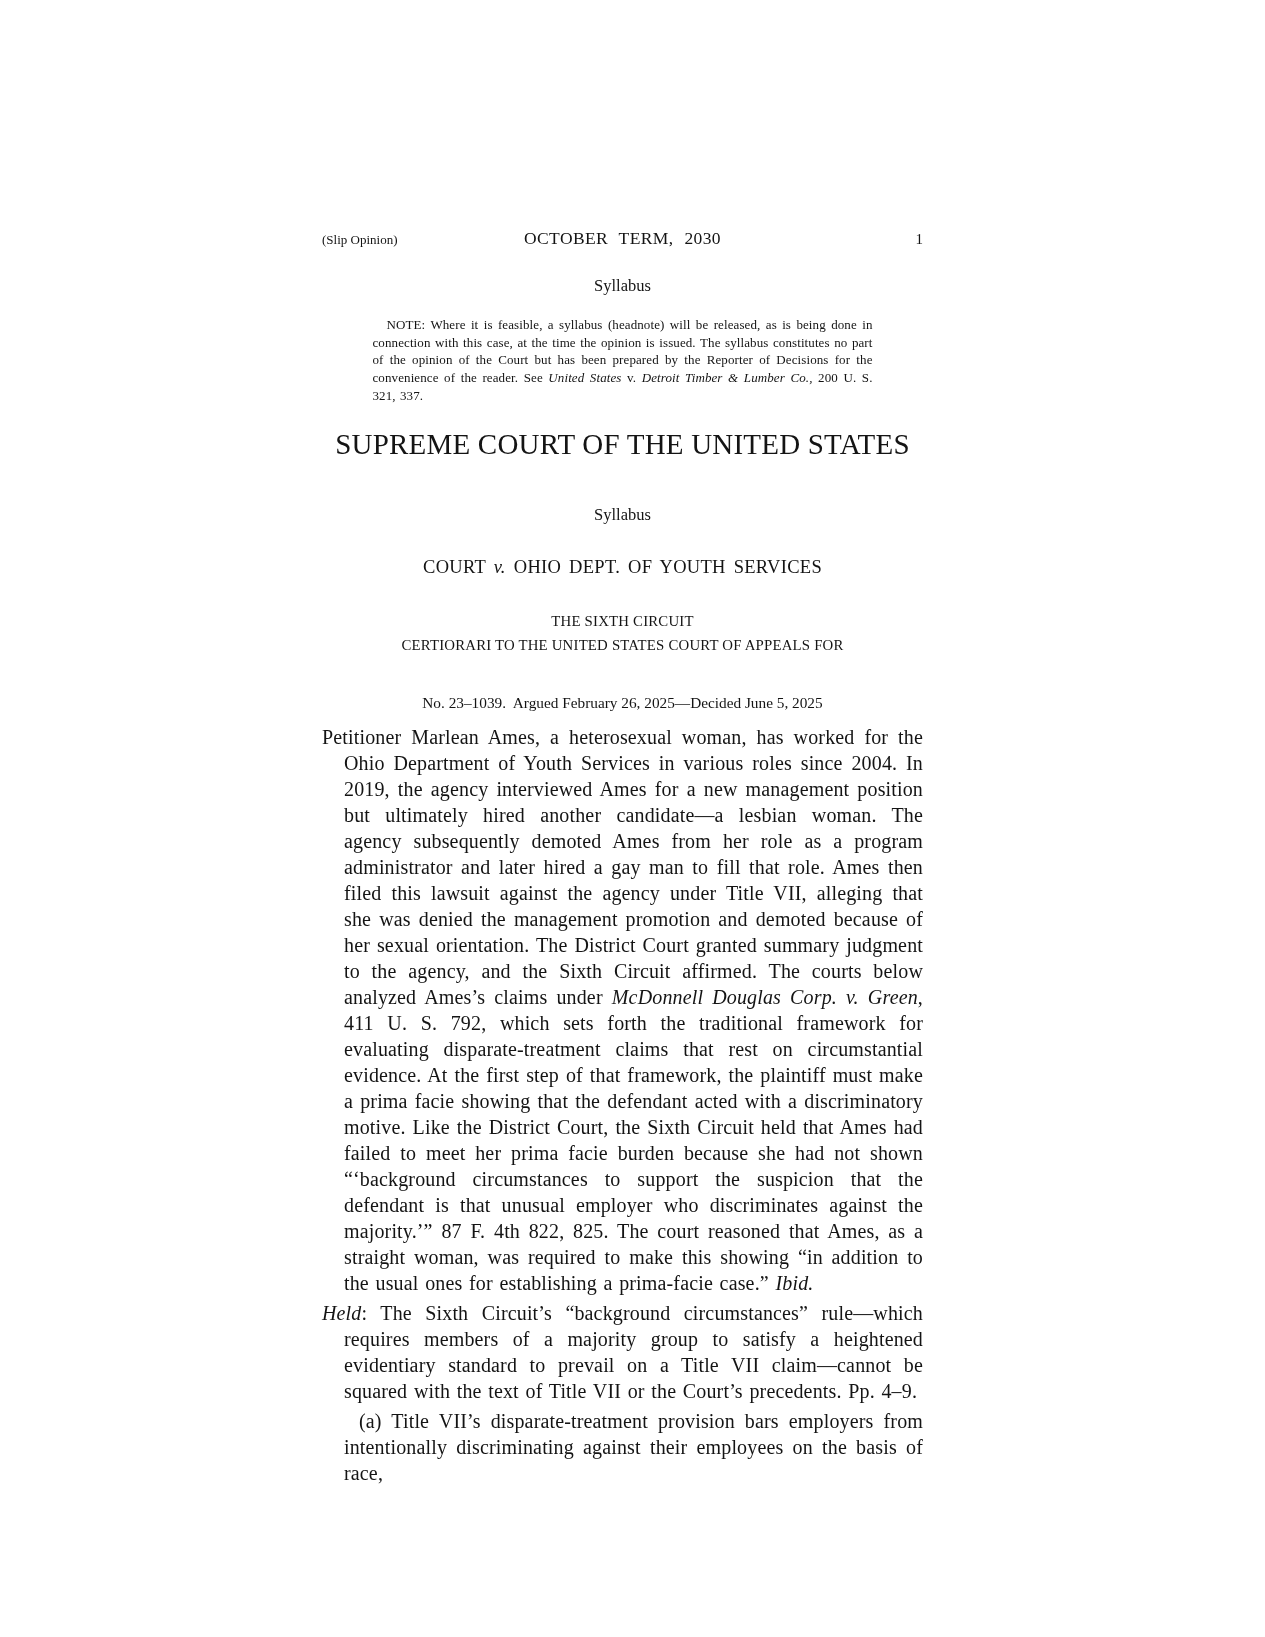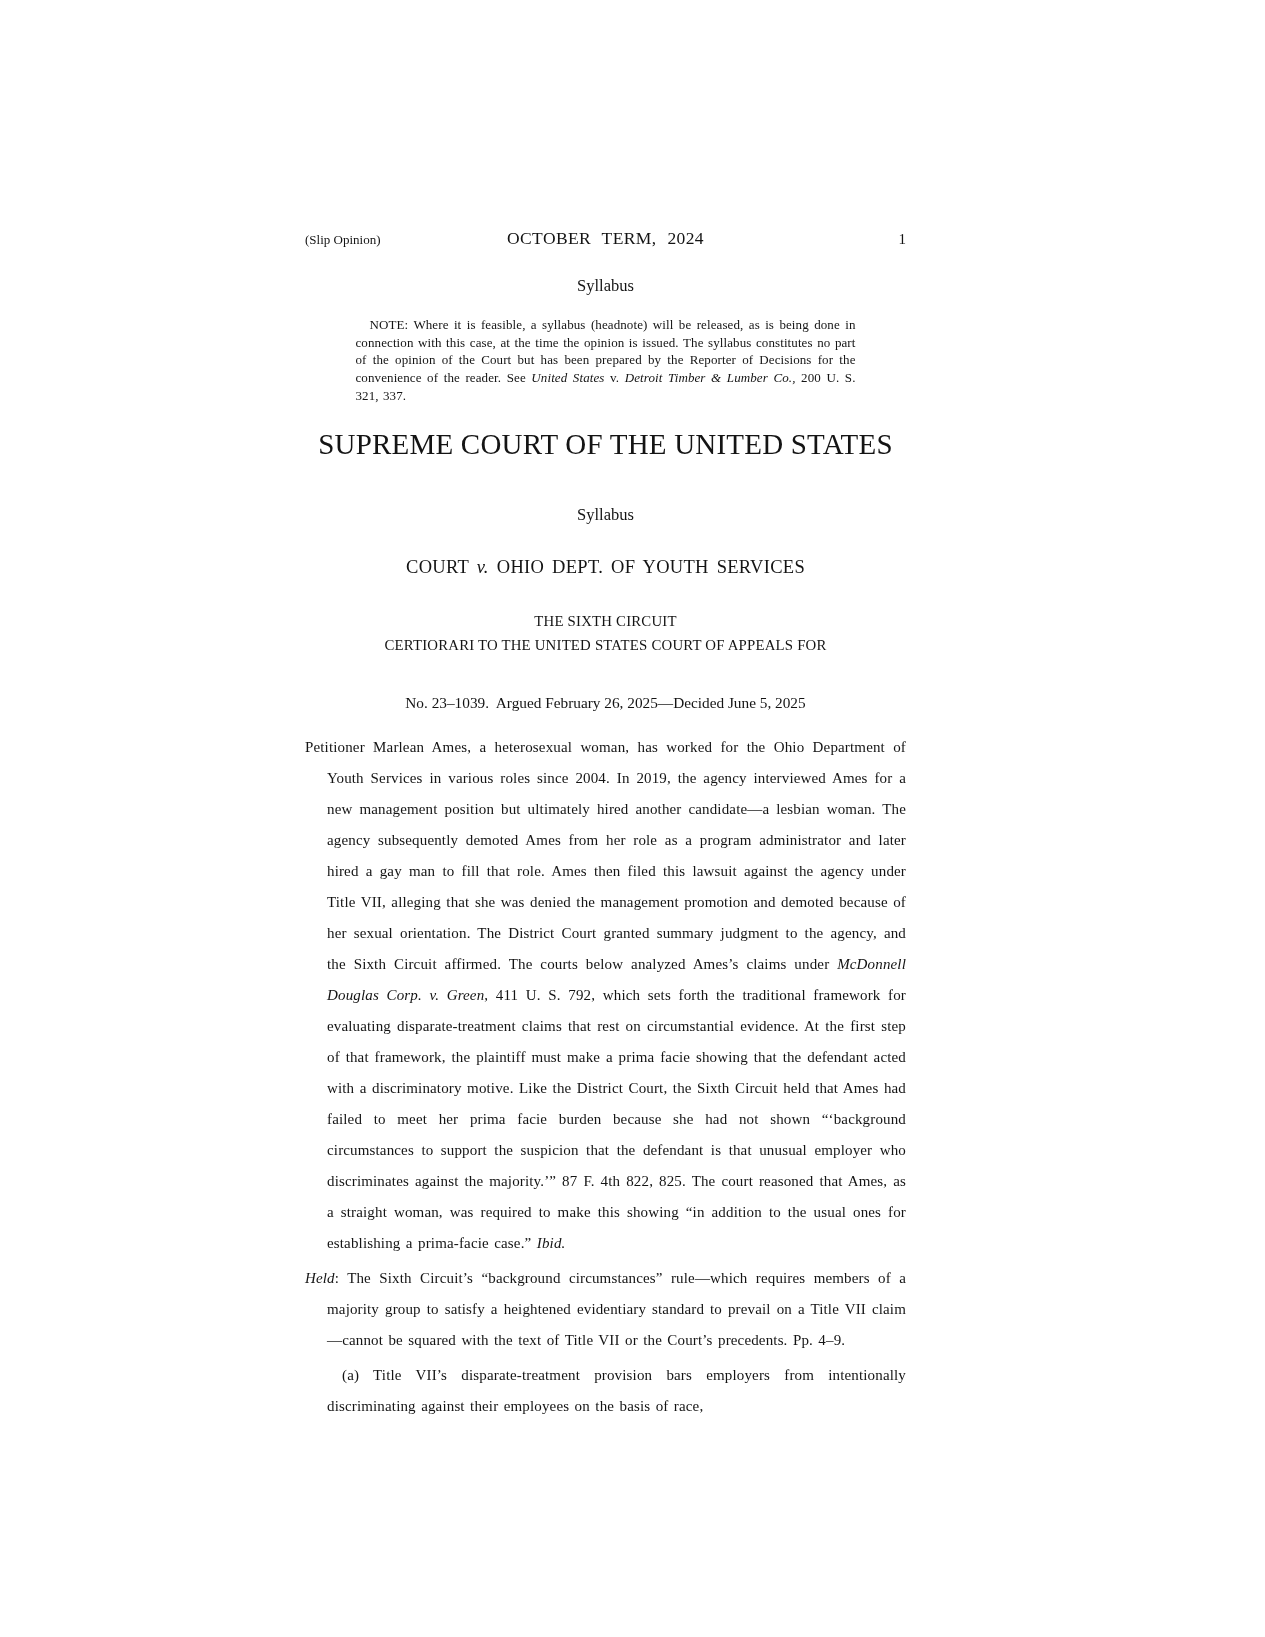--- a/index.html
+++ b/index.html
@@ -7,21 +7,21 @@
     width: 1265px;
     height: 1637px;
     position: relative;
     background: #ffffff;
     color: #141414;
     font-family: "Liberation Serif", "DejaVu Serif", serif;
     -webkit-font-smoothing: antialiased;
   }
   .page {
     position: absolute;
-    left: 305px;
+    left: 322px;
     top: 228px;
     width: 601px;
   }
   .doc-header {
     display: grid;
     grid-template-columns: 1fr auto 1fr;
     align-items: baseline;
   }
   .slip { font-size: 13px; justify-self: start; }
   .term { font-size: 17.5px; letter-spacing: 0.4px; word-spacing: 6px; text-align: center; }
@@ -64,23 +64,23 @@
     line-height: 1.6;
     letter-spacing: 0.2px;
   }
   .docket {
     margin-top: 36px;
     text-align: center;
     font-size: 15.3px;
     white-space: pre-wrap;
   }
   .bodytext {
-    margin-top: 20px;
-    font-size: 15px;
-    line-height: 31px;
+    margin-top: 12px;
+    font-size: 20px;
+    line-height: 26px;
     letter-spacing: 0.15px;
     word-spacing: 1.5px;
   }
   .para {
     margin: 0;
     text-align: justify;
     padding-left: 22px;
     text-indent: -22px;
   }
   .para + .para { margin-top: 4px; }
@@ -91,21 +91,21 @@
   }
   .i { font-style: italic; }
 </style>
 </head>
 <body>
 
 <div class="page">
 
   <div class="doc-header">
     <span class="slip">(Slip Opinion)</span>
-    <span class="term">OCTOBER TERM, 2024</span>
+    <span class="term">OCTOBER TERM, 2030</span>
     <span class="pagenum">1</span>
   </div>
 
   <div class="syl">Syllabus</div>
 
   <p class="note"><span>NOTE: Where it is feasible, a syllabus (headnote) will be released, as is being done in connection with this case, at the time the opinion is issued. The syllabus constitutes no part of the opinion of the Court but has been prepared by the Reporter of Decisions for the convenience of the reader. See </span><span class="i">United States</span><span> v. </span><span class="i">Detroit Timber &amp; Lumber Co.,</span><span> 200 U. S. 321, 337.</span></p>
 
   <div class="court-title">SUPREME COURT OF THE UNITED STATES</div>
 
   <div class="syl syl2">Syllabus</div>

